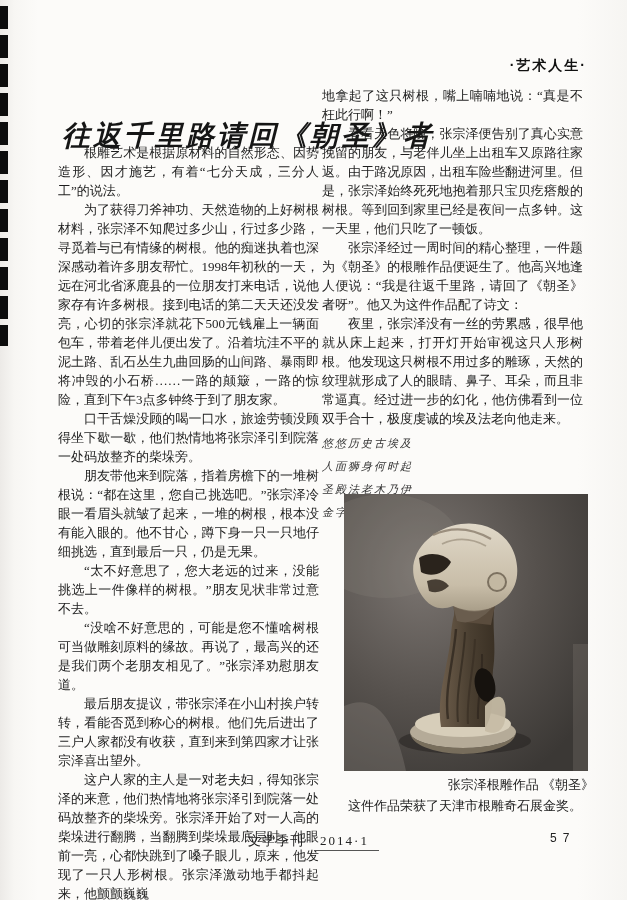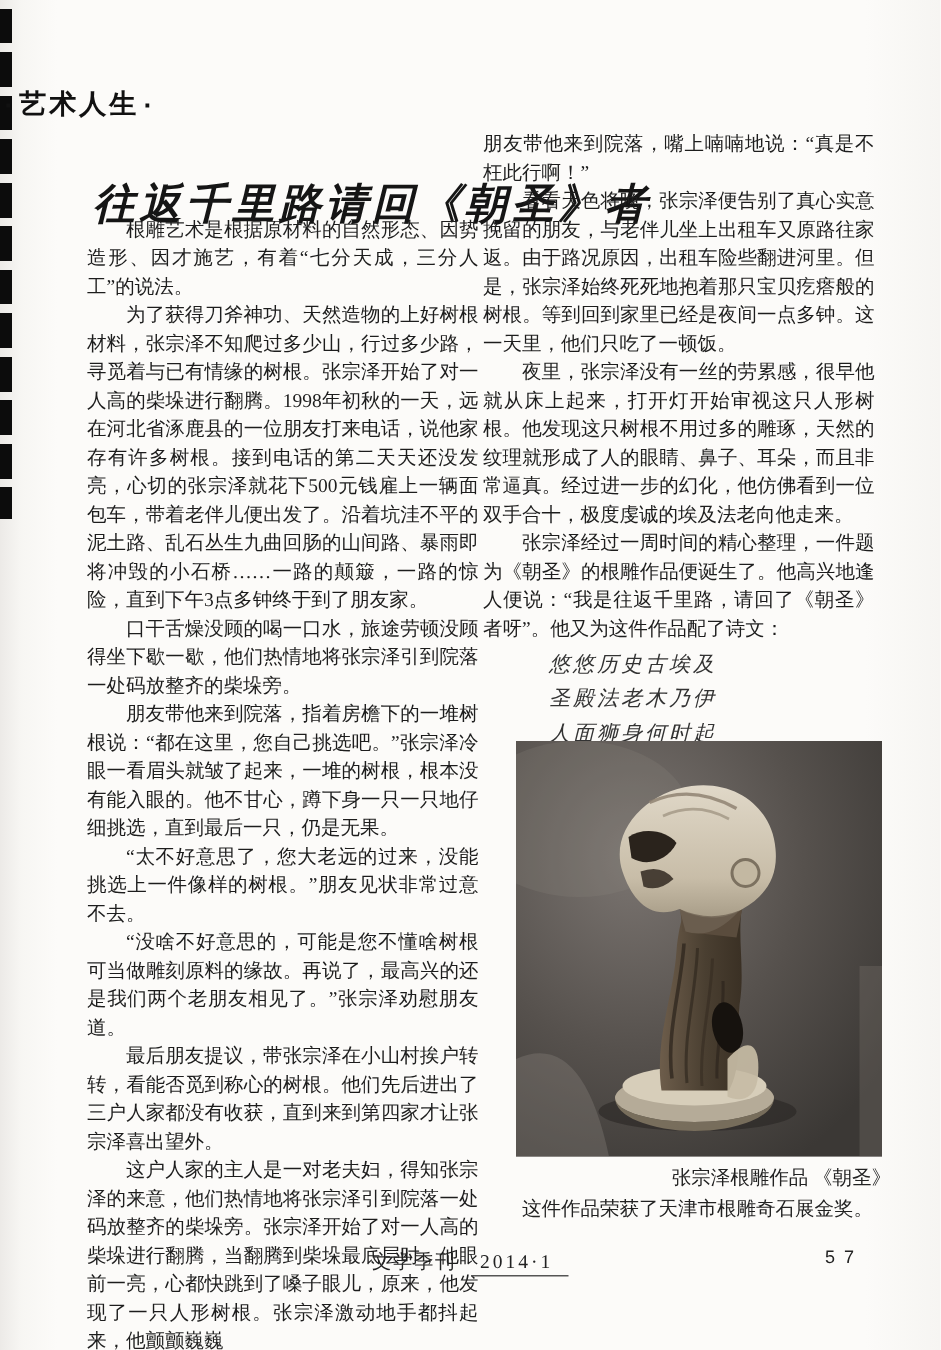--- a/index.html
+++ b/index.html
@@ -12,41 +12,41 @@
   .page{
     position:absolute;inset:0;
     background:linear-gradient(90deg,#eceae7 0px,#f7f6f3 14px,#fcfbf9 38px,#fcfbf9 92%,#f6f5f2 100%);
   }
   
   .binding-marks{
     position:absolute;left:0;top:6px;width:8px;height:340px;
     background:repeating-linear-gradient(to bottom,#0c0c0c 0 23px,rgba(0,0,0,0) 23px 29px);
   }
   .section-header{
-    position:absolute;top:57px;left:0;right:40px;text-align:left;
-    font-family:Liberation Mono, monospace;
-    font-weight:bold;font-size:18px;letter-spacing:2px;color:#111;
+    position:absolute;top:57px;left:0;right:40px;text-align:right;
+    font-family:Liberation Sans, sans-serif;
+    font-weight:bold;font-size:14px;letter-spacing:2px;color:#111;
   }
   .article-title{
     position:absolute;left:62px;top:98px;width:320px;
     font-style:italic;font-weight:600;font-size:28px;letter-spacing:3px;
     color:#151515;white-space:nowrap;
   }
   .col{
     position:absolute;width:261px;
     font-size:13px;line-height:19px;text-align:justify;
     word-break:break-all;color:#1d1d1d;
   }
   .col-left{left:58px;top:143px;height:670px;}
   .col-right{left:322px;top:86px;height:410px;}
   .col p{margin:0;text-indent:2em;}
   .col p.no-indent{text-indent:0;}
   .poem{
-    margin-top:4px;margin-left:44px;
-    font-style:italic;font-size:14px;line-height:23px;
+    margin-top:4px;
+    font-style:italic;font-size:11px;line-height:23px;
     letter-spacing:2px;color:#333;
   }
   .photo{
     position:absolute;left:344px;top:494px;width:244px;height:277px;
     background:#4a4745;
   }
   .photo svg{display:block;width:100%;height:100%;}
   .caption{
     position:absolute;left:348px;top:774px;width:252px;
     font-size:13px;line-height:21px;color:#222;
@@ -73,38 +73,38 @@
 <div class="page">
 
   <div class="binding-marks"></div>
 
   <div class="section-header">·艺术人生·</div>
 
   <h1 class="article-title">往返千里路请回《朝圣》者</h1>
 
   <div class="col col-left">
     <p>根雕艺术是根据原材料的自然形态、因势造形、因才施艺，有着“七分天成，三分人工”的说法。</p>
-    <p>为了获得刀斧神功、天然造物的上好树根材料，张宗泽不知爬过多少山，行过多少路，寻觅着与已有情缘的树根。张宗泽开始了对一人高的柴垛进行翻腾。1998年初秋的一天，远在河北省涿鹿县的一位朋友打来电话，说他家存有许多树根。接到电话的第二天天还没发亮，心切的张宗泽就花下500元钱雇上一辆面包车，带着老伴儿便出发了。沿着坑洼不平的泥土路、乱石丛生九曲回肠的山间路、暴雨即将冲毁的小石桥……一路的颠簸，一路的惊险，直到下午3点多钟终于到了朋友家。</p>
+    <p>为了获得刀斧神功、天然造物的上好树根材料，张宗泽不知爬过多少山，行过多少路，寻觅着与已有情缘的树根。他的痴迷执着也深深感动着许多朋友帮忙。1998年初秋的一天，远在河北省涿鹿县的一位朋友打来电话，说他家存有许多树根。接到电话的第二天天还没发亮，心切的张宗泽就花下500元钱雇上一辆面包车，带着老伴儿便出发了。沿着坑洼不平的泥土路、乱石丛生九曲回肠的山间路、暴雨即将冲毁的小石桥……一路的颠簸，一路的惊险，直到下午3点多钟终于到了朋友家。</p>
     <p>口干舌燥没顾的喝一口水，旅途劳顿没顾得坐下歇一歇，他们热情地将张宗泽引到院落一处码放整齐的柴垛旁。</p>
     <p>朋友带他来到院落，指着房檐下的一堆树根说：“都在这里，您自己挑选吧。”张宗泽冷眼一看眉头就皱了起来，一堆的树根，根本没有能入眼的。他不甘心，蹲下身一只一只地仔细挑选，直到最后一只，仍是无果。</p>
     <p>“太不好意思了，您大老远的过来，没能挑选上一件像样的树根。”朋友见状非常过意不去。</p>
     <p>“没啥不好意思的，可能是您不懂啥树根可当做雕刻原料的缘故。再说了，最高兴的还是我们两个老朋友相见了。”张宗泽劝慰朋友道。</p>
     <p>最后朋友提议，带张宗泽在小山村挨户转转，看能否觅到称心的树根。他们先后进出了三户人家都没有收获，直到来到第四家才让张宗泽喜出望外。</p>
     <p>这户人家的主人是一对老夫妇，得知张宗泽的来意，他们热情地将张宗泽引到院落一处码放整齐的柴垛旁。张宗泽开始了对一人高的柴垛进行翻腾，当翻腾到柴垛最底层时，他眼前一亮，心都快跳到了嗓子眼儿，原来，他发现了一只人形树根。张宗泽激动地手都抖起来，他颤颤巍巍</p>
   </div>
 
   <div class="col col-right">
-    <p class="no-indent">朋友带他来到院落，嘴上喃喃地说：“真是不枉此行啊！”</p>
+    <p class="no-indent">地拿起了这只树根，嘴上喃喃地说：“真是不枉此行啊！”</p>
     <p>看看天色将晚，张宗泽便告别了真心实意挽留的朋友，与老伴儿坐上出租车又原路往家返。由于路况原因，出租车险些翻进河里。但是，张宗泽始终死死地抱着那只宝贝疙瘩般的树根。等到回到家里已经是夜间一点多钟。这一天里，他们只吃了一顿饭。</p>
+    <p>张宗泽经过一周时间的精心整理，一件题为《朝圣》的根雕作品便诞生了。他高兴地逢人便说：“我是往返千里路，请回了《朝圣》者呀”。他又为这件作品配了诗文：</p>
     <p>夜里，张宗泽没有一丝的劳累感，很早他就从床上起来，打开灯开始审视这只人形树根。他发现这只树根不用过多的雕琢，天然的纹理就形成了人的眼睛、鼻子、耳朵，而且非常逼真。经过进一步的幻化，他仿佛看到一位双手合十，极度虔诚的埃及法老向他走来。</p>
-    <p>张宗泽经过一周时间的精心整理，一件题为《朝圣》的根雕作品便诞生了。他高兴地逢人便说：“我是往返千里路，请回了《朝圣》者呀”。他又为这件作品配了诗文：</p>
     <div class="poem">
       <div>悠悠历史古埃及</div>
+      <div>人面狮身何时起</div>
       <div>圣殿法老木乃伊</div>
-      <div>人面狮身何时起</div>
       <div>金字石塔仍是谜</div>
     </div>
   </div>
 
   <div class="photo">
     <svg viewBox="0 0 244 277">
       <defs>
         <radialGradient id="bgGrad" cx="32%" cy="28%" r="85%">
           <stop offset="0%" stop-color="#7b7571"></stop>
           <stop offset="55%" stop-color="#56514d"></stop>

